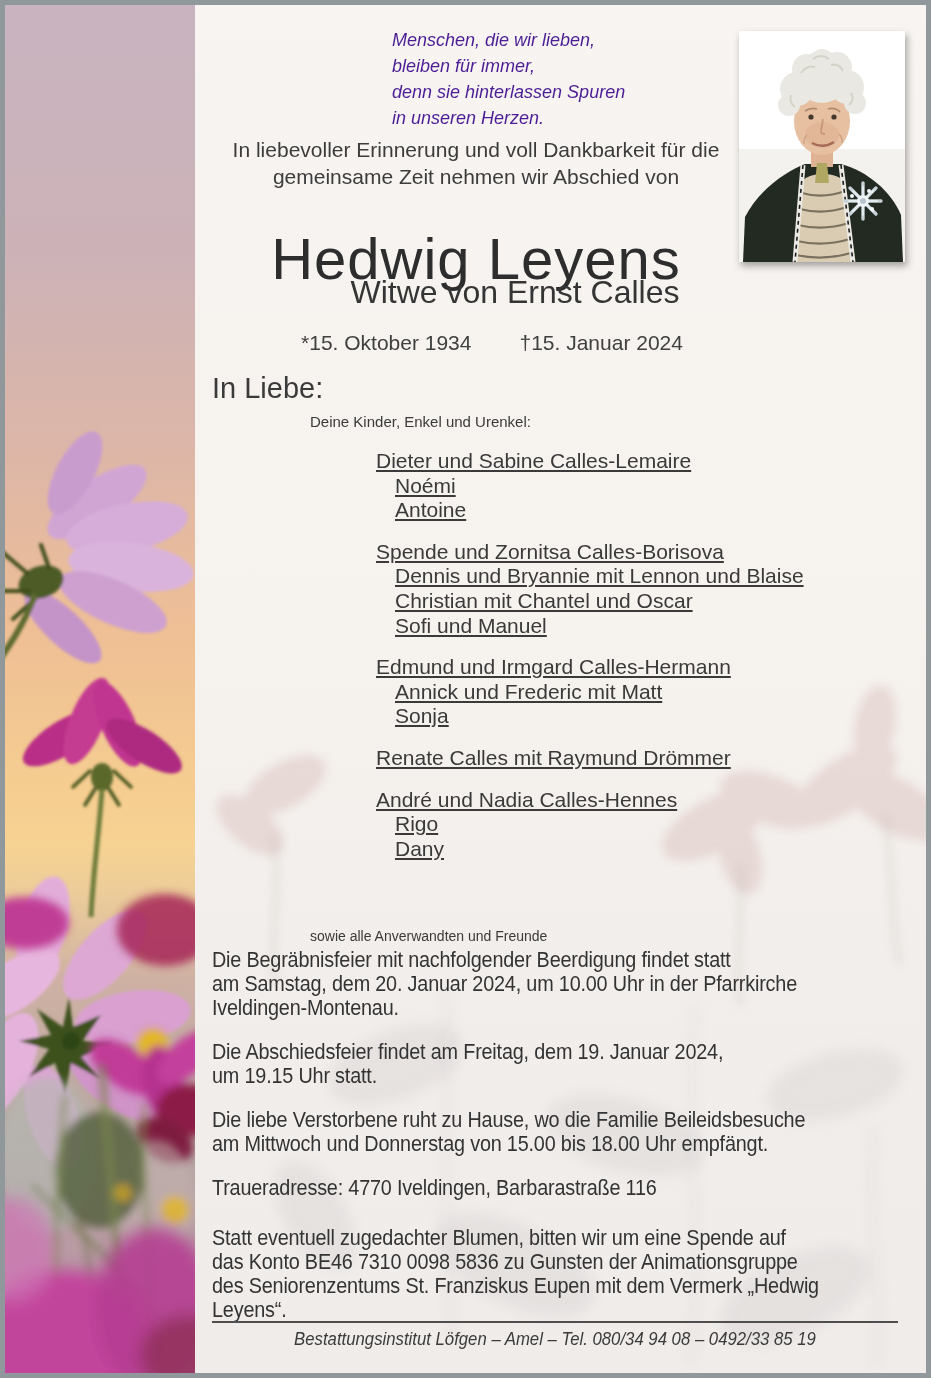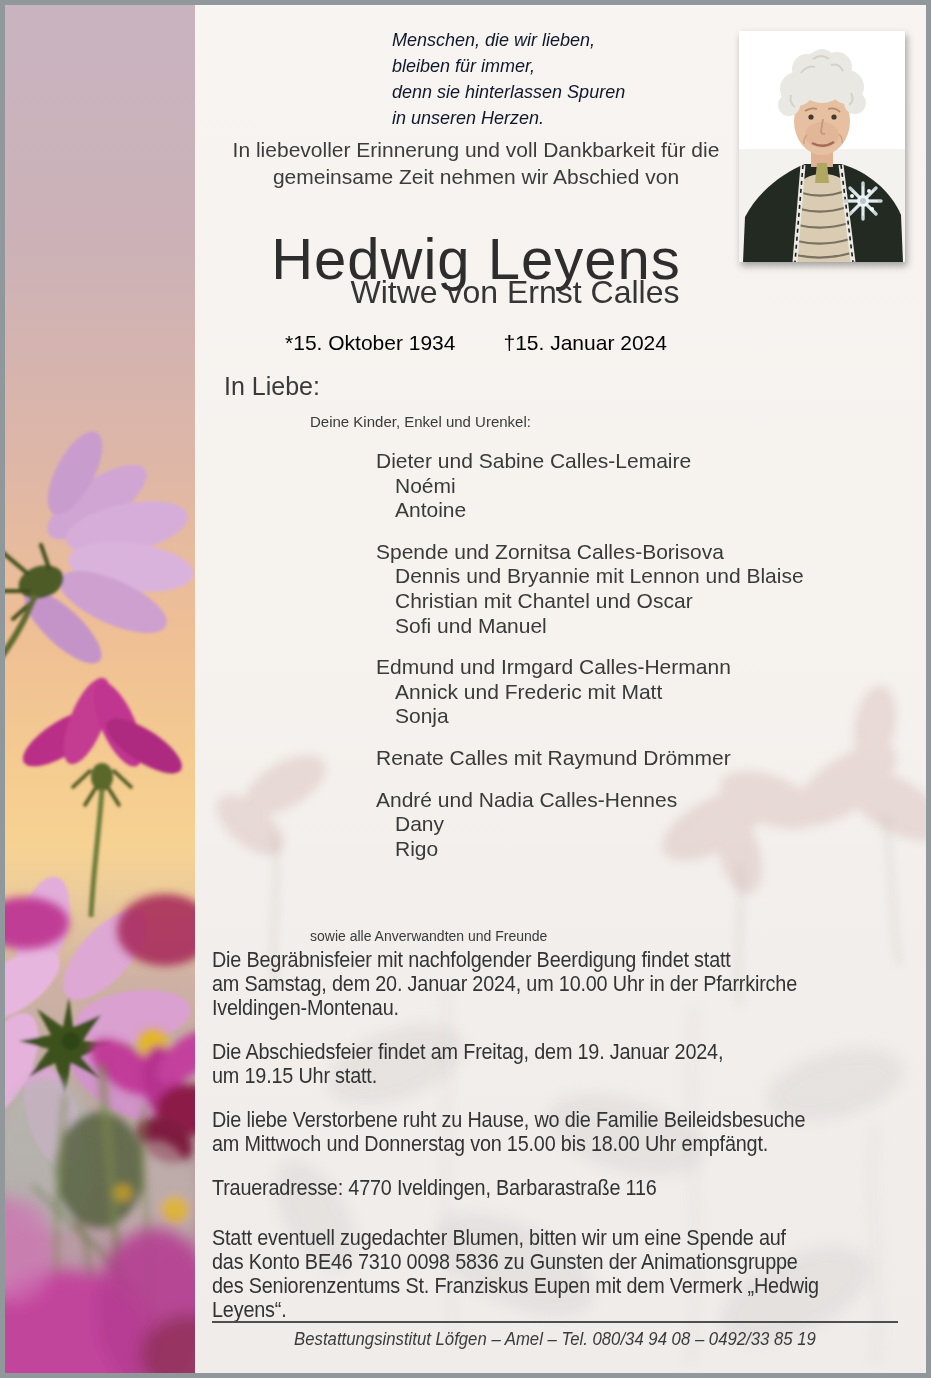--- a/index.html
+++ b/index.html
@@ -20,37 +20,37 @@
     position:absolute;left:5px;top:5px;width:190px;height:1368px;overflow:hidden;
   }
   .strip svg{display:block;}
   .watermark{
     position:absolute;left:195px;top:5px;width:731px;height:1368px;
     pointer-events:none;
   }
   .abs{position:absolute;}
   .quote{
     left:392px;top:27px;
-    font-size:18px;line-height:26px;font-style:italic;color:#0f172a;
+    font-size:18px;line-height:26px;font-style:italic;color:#4c1d95;
   }
   .photo{
     left:739px;top:31px;width:166px;height:231px;
     background:#fff;
     box-shadow:2px 4px 7px rgba(60,60,60,.45);
   }
   .photo svg{display:block;}
   .centerblock{left:195px;width:562px;text-align:center;}
   .intro{top:136px;font-size:21px;line-height:27px;color:#3c3c3c;}
   .name{top:212px;font-size:58px;line-height:58px;font-weight:400;letter-spacing:1px;color:#2d2d2d;margin-top:18px;}
   .relation{top:274px;font-size:32px;color:#353535;padding-left:39px;}
-  .dates{top:331px;font-size:21px;color:#000000;}
+  .dates{top:331px;font-size:21px;color:#404040;padding-left:16px;}
   .dates .sep{display:inline-block;width:48px;}
-  .salutation{left:224px;top:372px;font-size:25px;}
+  .salutation{left:212px;top:372px;font-size:29px;}
   .family-heading{left:310px;top:413px;font-size:15px;}
-  .family-groups{left:376px;top:449px;font-size:21px;line-height:24.6px;}
+  .family-groups{left:376px;top:449px;font-size:21px;line-height:24.6px;text-decoration:underline;}
   .family-groups .group{margin-bottom:17px;}
   .family-groups .member{padding-left:19px;}
   .closing{left:310px;top:928px;font-size:14px;}
   .lower{
     left:212px;top:948px;width:780px;
     font-size:22px;line-height:24px;color:#333;
     transform:scaleX(0.9);transform-origin:0 0;
     letter-spacing:-0.2px;
   }
   .lower p{margin:0 0 20px 0;}
@@ -313,22 +313,22 @@
     <div class="group">
       <div class="head">Edmund und Irmgard Calles-Hermann</div>
       <div class="member">Annick und Frederic mit Matt</div>
       <div class="member">Sonja</div>
     </div>
     <div class="group">
       <div class="head">Renate Calles mit Raymund Drömmer</div>
     </div>
     <div class="group">
       <div class="head">André und Nadia Calles-Hennes</div>
+      <div class="member">Rigo</div>
       <div class="member">Dany</div>
-      <div class="member">Rigo</div>
     </div>
   </div>
 
   <div class="abs closing">sowie alle Anverwandten und Freunde</div>
 
   <div class="abs lower">
     <p>
       <span class="ln">Die Begräbnisfeier mit nachfolgender Beerdigung findet statt</span>
       <span class="ln">am Samstag, dem 20. Januar 2024, um 10.00 Uhr in der Pfarrkirche</span>
       <span class="ln">Iveldingen-Montenau.</span>

